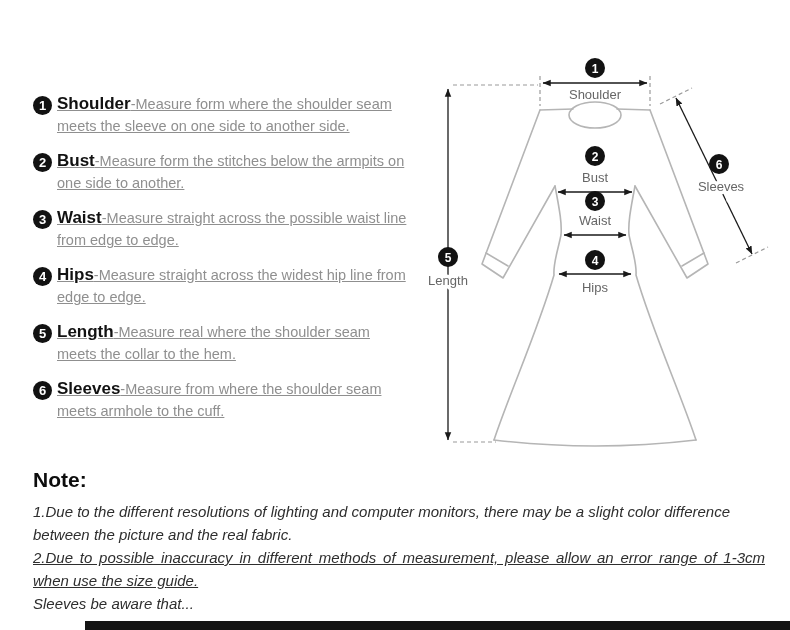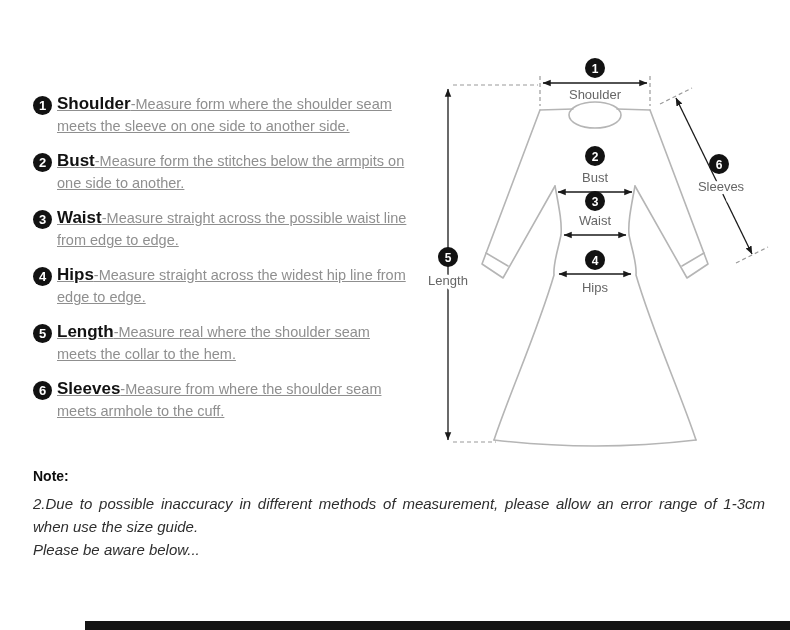--- a/index.html
+++ b/index.html
@@ -33,23 +33,23 @@
   .diagram { position:absolute; left:418px; top:52px; width:362px; height:420px; }
   svg text { font-family:"Liberation Sans", sans-serif; }
   .dlabel { font-size:13px; fill:#666666; }
   .bnum { font-size:12px; font-weight:700; fill:#ffffff; }
   .halo { stroke:#ffffff; stroke-width:7px; paint-order:stroke; }
   .measure { stroke:#1a1a1a; stroke-width:1.3; fill:none; }
   .guide { stroke:#9a9a9a; stroke-width:1.2; fill:none; stroke-dasharray:4 3; }
   .dress { stroke:#b5b5b5; stroke-width:1.6; fill:none; stroke-linejoin:round; stroke-linecap:round; }
 
   .note { position:absolute; left:33px; top:468px; width:732px; }
-  .note-heading { font-size:14px; font-weight:700; color:#0d0d0d; margin-bottom:8px; }
+  .note-heading { font-size:21px; font-weight:700; color:#0d0d0d; margin-bottom:8px; }
   .note p { font-style:italic; font-size:15px; color:#2e2e2e; line-height:23px; }
-  .note p.justify { text-align:justify; }
+  .note p.justify { text-align:justify;text-decoration:underline; }
 
   .footer-bar { position:absolute; left:85px; right:0; bottom:0; height:9px; background:#141414; }
 </style>
 </head>
 <body>
 
 <div class="page">
 
 
   <div class="items">
@@ -147,19 +147,20 @@
         <line class="measure" x1="258" y1="46" x2="334" y2="202" marker-start="url(#arr)" marker-end="url(#arr)"></line>
         <circle cx="301" cy="112" r="10" fill="#121212"></circle>
         <text class="bnum" x="301" y="116.5" text-anchor="middle">6</text>
         <text class="dlabel halo" x="303" y="139" text-anchor="middle">Sleeves</text>
       </g>
     </svg>
   </div>
 
   <div class="note">
     <div class="note-heading">Note:</div>
+    <p>1.Due to the different resolutions of lighting and computer monitors, there may be a slight color difference between the picture and the real fabric.</p>
     <p class="justify">2.Due to possible inaccuracy in different methods of measurement, please allow an error range of 1-3cm when use the size guide.</p>
-    <p>Please be aware below...</p>
+    <p>Sleeves be aware that...</p>
   </div>
 
   <div class="footer-bar"></div>
 
 </div>
 
 </body></html>

